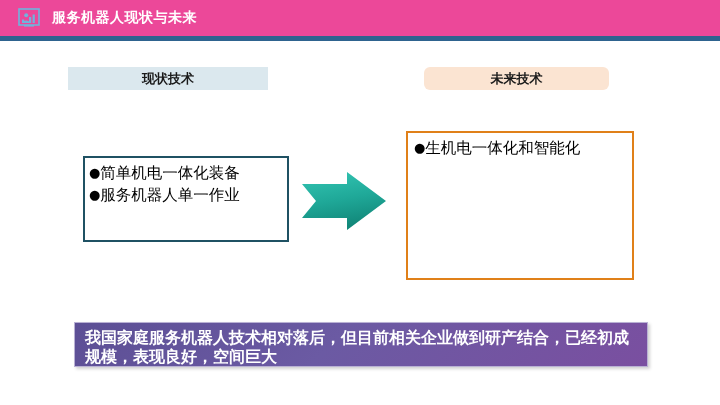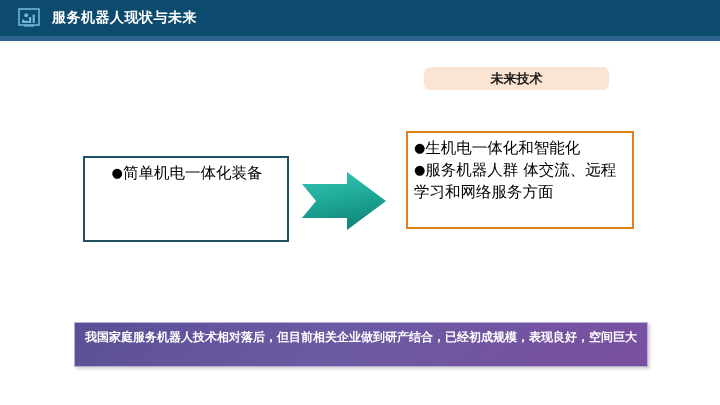--- a/index.html
+++ b/index.html
@@ -20,21 +20,21 @@
     background: #ffffff;
     overflow: hidden;
   }
 
   
   .title-bar {
     position: absolute;
     left: 0; top: 0;
     width: 720px;
     height: 36px;
-    background: #0c4a6e;
+    background: #ec4899;
     display: flex;
     align-items: center;
   }
   .title-bar-underline {
     position: absolute;
     left: 0; top: 36px;
     width: 720px;
     height: 5px;
     background: #2e638f;
   }
@@ -89,27 +89,26 @@
     font-family: "DejaVu Sans", "Liberation Sans", sans-serif;
     color: #000000;
   }
   .box-current {
     left: 83px;
     top: 156px;
     width: 206px;
     height: 86px;
     border: 2px solid #1f5163;
     padding: 4px 2px 2px 4px;
-    text-align: center;
   }
   .box-future {
     left: 406px;
     top: 131px;
     width: 228px;
-    height: 98px;
+    height: 149px;
     border: 2px solid #e08019;
     padding: 4px 2px 2px 6px;
   }
   .box ul {
     margin: 0;
     padding: 0;
     list-style: none;
   }
   .box li {
     font-size: 15.5px;
@@ -138,21 +137,21 @@
     position: absolute;
     left: 74px;
     top: 322px;
     width: 574px;
     height: 45px;
     box-sizing: border-box;
     background: linear-gradient(135deg, #5c4f95 0%, #6b5aa3 45%, #7a4fa0 100%);
     border: 1px solid #b9b1d4;
     padding: 5px 10px 0 10px;
     color: #ffffff;
-    font-size: 12px;
+    font-size: 16px;
     line-height: 19px;
     font-weight: bold;
     font-family: "DejaVu Sans", "Liberation Sans", sans-serif;
     box-shadow: 2px 2px 3px rgba(0,0,0,0.18);
   }
 </style>
 </head>
 <body>
 
 <div class="slide">
@@ -164,41 +163,42 @@
       <rect x="11" y="9" width="2.2" height="6" fill="#6fb4dd"></rect>
       <rect x="14.6" y="6.5" width="2.2" height="8.5" fill="#6fb4dd"></rect>
       <circle cx="8.2" cy="7.2" r="2" fill="#6fb4dd"></circle>
       <path d="M5.0 15 C5.0 11.8 11.4 11.8 11.4 15 Z" fill="#6fb4dd"></path>
       <rect x="6" y="17" width="10" height="1.6" fill="#6fb4dd"></rect>
     </svg>
     <div class="title-text">服务机器人现状与未来</div>
   </div>
   <div class="title-bar-underline"></div>
 
+  <div class="chip chip-left">现状技术</div>
   <div class="chip chip-right">未来技术</div>
 
   <div class="box box-current">
     <ul>
       <li><span class="bullet">●</span><span>简单机电一体化装备</span></li>
+      <li><span class="bullet">●</span><span>服务机器人单一作业</span></li>
     </ul>
   </div>
 
   <svg class="arrow" viewBox="0 0 88 62">
     <defs>
       <linearGradient id="arrowGrad" x1="0" y1="0" x2="0.25" y2="1">
         <stop offset="0%" stop-color="#34c6b4"></stop>
         <stop offset="55%" stop-color="#1fa898"></stop>
         <stop offset="100%" stop-color="#12887a"></stop>
       </linearGradient>
     </defs>
     <path d="M2,14 L16,31 L2,48 L47,48 L47,60 L86,31 L47,2 L47,14 Z" fill="url(#arrowGrad)"></path>
   </svg>
 
   <div class="box box-future">
     <ul>
       <li><span class="bullet">●</span><span>生机电一体化和智能化</span></li>
-      <li><span class="bullet">●</span><span>服务机器人群 体交流、远程学习和网络服务方面</span></li>
     </ul>
   </div>
 
   <div class="banner">我国家庭服务机器人技术相对落后，但目前相关企业做到研产结合，已经初成规模，表现良好，空间巨大</div>
 
 </div>
 
 </body></html>

